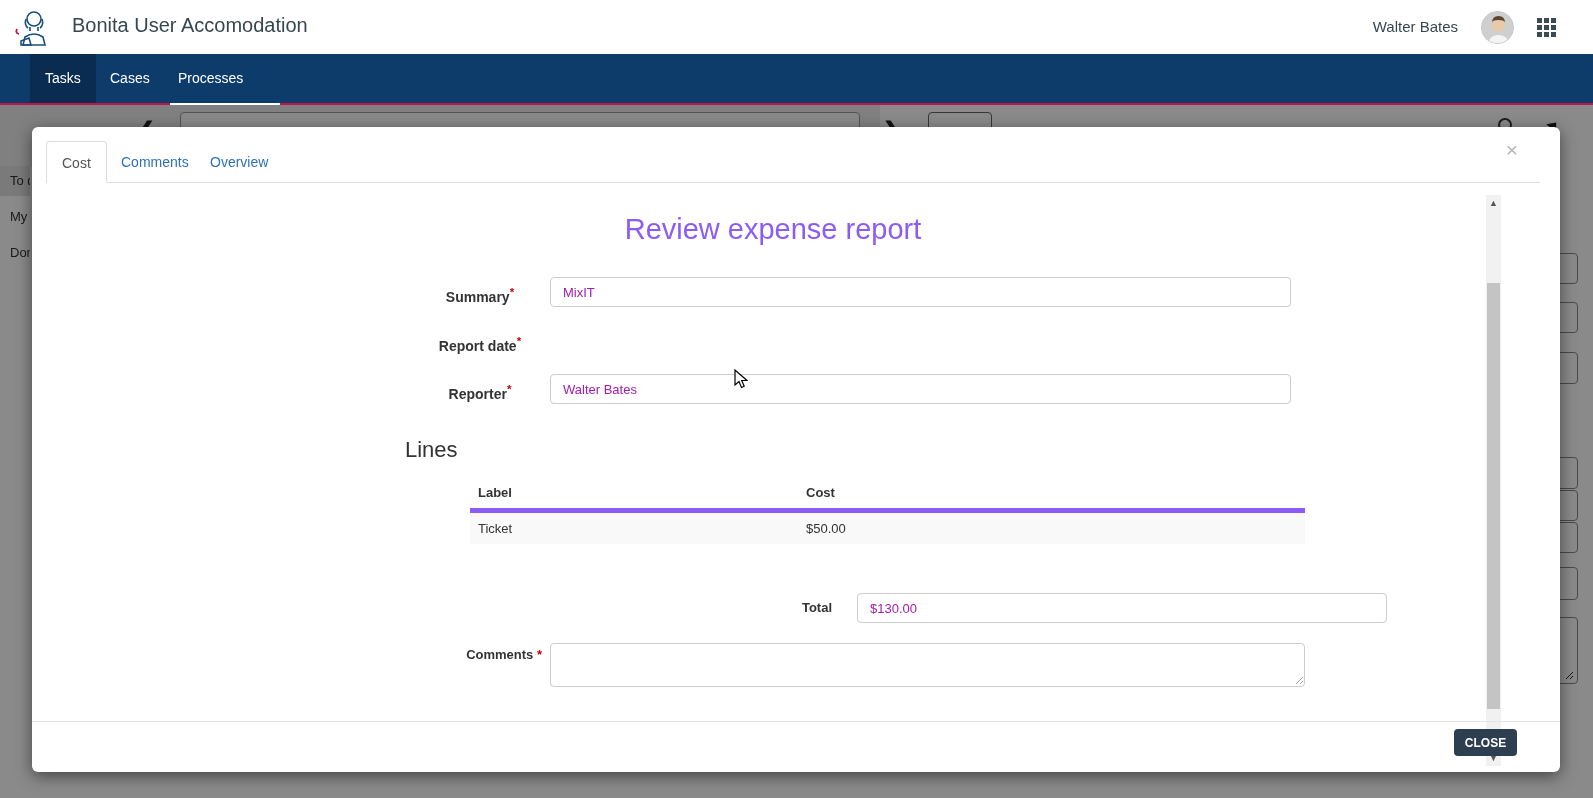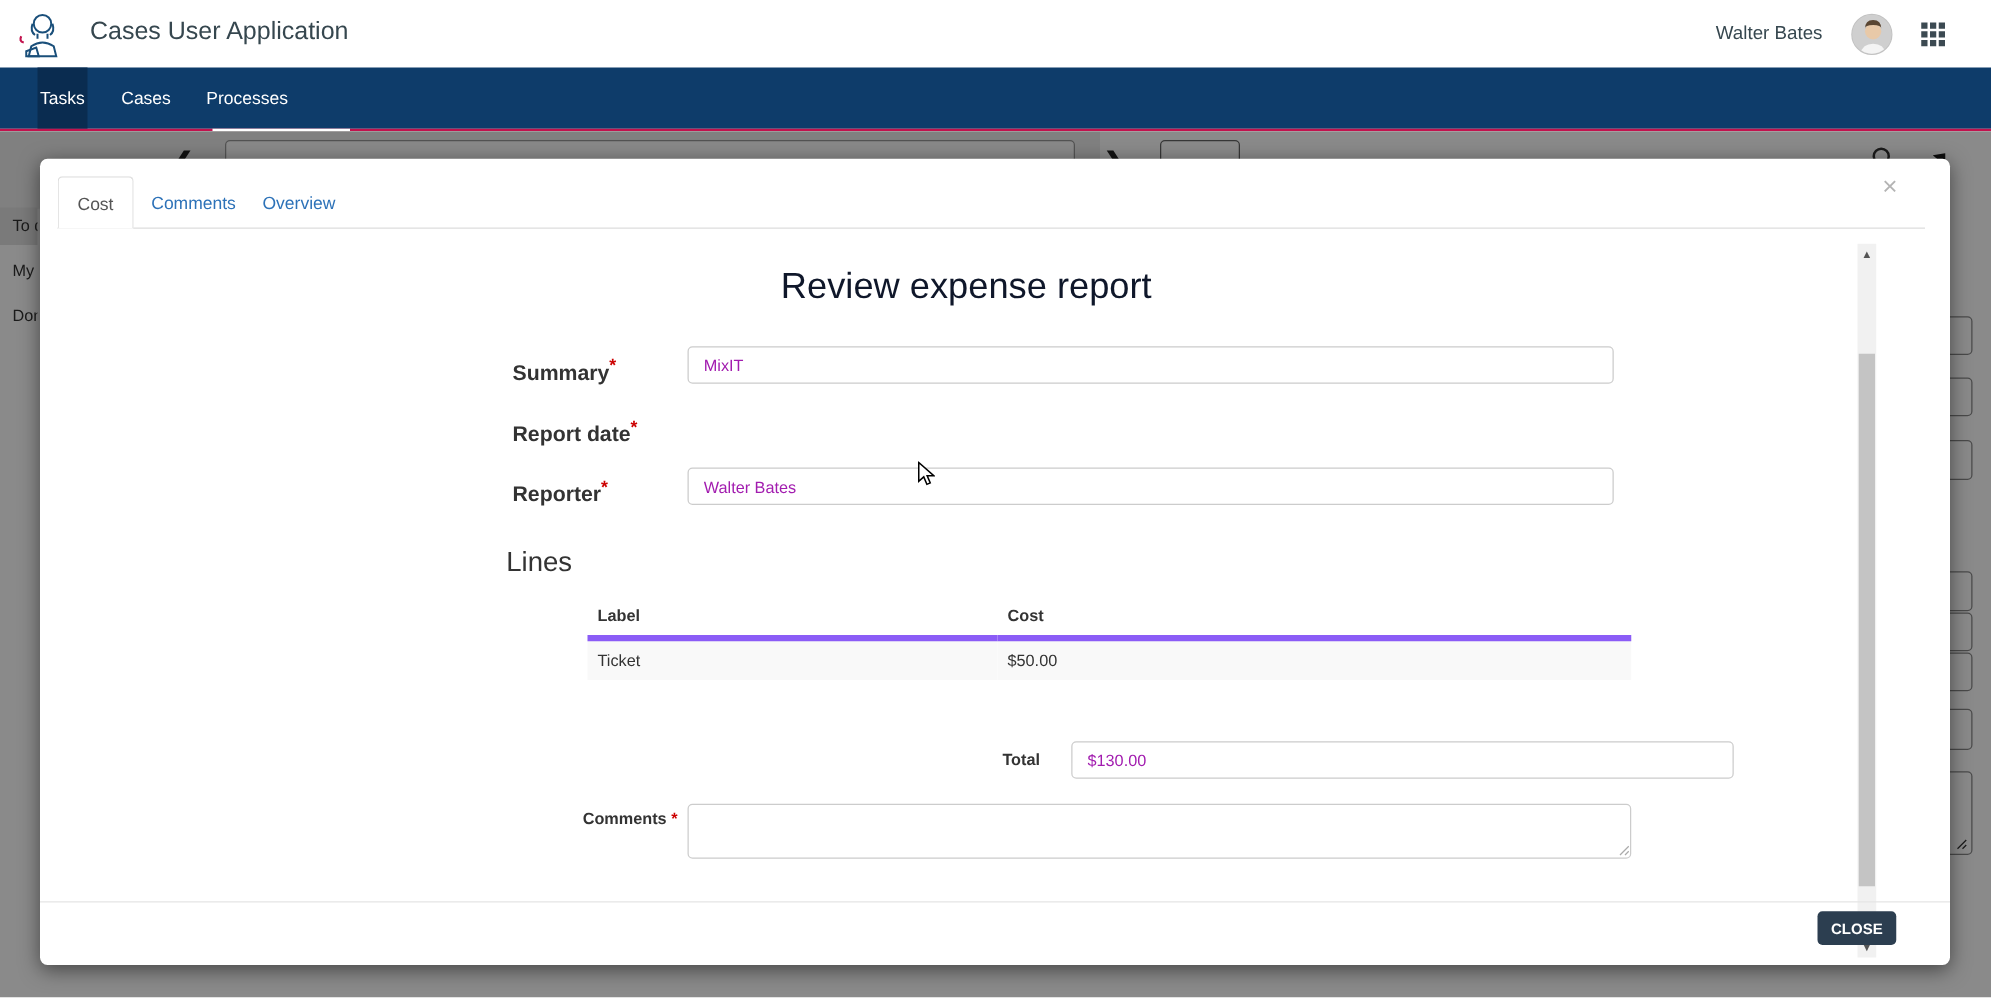--- a/index.html
+++ b/index.html
@@ -12,21 +12,21 @@
 
   
   .header { left:0; top:0; width:1593px; height:54px; background:#ffffff; }
   .app-title { left:72px; top:14px; font-size:20px; color:#36474f; }
   .user-name { top:18px; right:135px; font-size:15px; color:#36474f; }
   .avatar { right:79px; top:11px; width:33px; height:33px; border-radius:50%; background:#d4d4d4; overflow:hidden; border:1px solid #c3c3c3;}
   .grid-icon { right:37px; top:18px; width:19px; height:19px; display:grid; grid-template-columns:repeat(3,5px); grid-template-rows:repeat(3,5px); gap:2px; }
   .grid-icon span { background:#3c4a52; }
 
   .nav { left:0; top:54px; width:1593px; height:49px; background:#0e3c6a; }
-  .nav-tab { top:0; height:49px; line-height:49px; color:#fff; font-size:14px; padding:0 2px; }
+  .nav-tab { top:0; height:49px; line-height:49px; color:#fff; font-size:14px; padding:0 15px; }
   .nav-tab.active { background:#0a2c50; }
   .nav-redline { left:0; top:103px; width:1593px; height:2px; background:#c2124d; }
   .nav-underline { left:170px; top:103px; width:110px; height:2px; background:#ffffff; z-index:3;}
 
   
   .page { left:0; top:105px; width:1593px; height:693px; background:#fff; }
   .toolbar { left:0; top:0; width:880px; height:62px; background:#ececec; }
   .chev { font-size:20px; color:#222; font-weight:bold; top:12px; }
   .search-box { left:180px; top:7px; width:680px; height:30px; background:#fdfdfd; border:1px solid #9a9a9a; border-radius:4px; }
   .filter-box { left:928px; top:7px; width:64px; height:29px; border:1px solid #666; border-radius:4px; }
@@ -41,22 +41,22 @@
   
   .modal { left:32px; top:127px; width:1528px; height:645px; background:#fff; border-radius:6px;
            box-shadow:0 4px 16px rgba(0,0,0,0.5); z-index:10; }
   .modal-close { right:42px; top:13px; font-size:21px; color:#b4b4b4; line-height:20px; }
   .tabs-border { left:14px; top:55px; width:1494px; height:1px; background:#ddd; }
   .tab { top:14px; height:42px; line-height:42px; padding:0 15px; font-size:14px; }
   .tab.active { color:#555; background:#fff; border:1px solid #ddd; border-bottom:1px solid #fff; border-radius:4px 4px 0 0; z-index:2;}
   .tab.link { color:#2d72b8; }
 
   
-  .form-title { left:208px; top:86px; width:1066px; text-align:center; font-size:29px; color:#0f172a; }
-  .f-label { font-size:17px; font-weight:bold; color:#333; text-align:left; width:140px; }
+  .form-title { left:208px; top:86px; width:1066px; text-align:center; font-size:29px; color:#8b5cf6; }
+  .f-label { font-size:14px; font-weight:bold; color:#333; text-align:center; width:140px; }
   .f-label sup { color:#c00; font-weight:bold; }
   .req { color:#c00; font-weight:bold; }
   .f-input { height:30px; border:1px solid #ccc; border-radius:4px; background:#fff; color:#a21caf;
              font-size:13px; padding:0 12px; font-family:"Liberation Sans", sans-serif; width:100%; }
   .lines-heading { left:373px; top:310px; font-size:22px; color:#333; }
   .tbl { left:438px; top:350px; width:835px; border-collapse:collapse; font-size:13px; color:#333; }
   .tbl th { text-align:left; padding:8px; border-bottom:5px solid #8b5cf6; font-weight:bold; }
   .tbl td { padding:8px; border-top:1px solid #ddd; }
   .tbl tr.striped { background:#f9f9f9;margin-left:36px; }
   .col-label { width:328px; }
@@ -85,21 +85,21 @@
   <svg class="abs" style="left:13px;top:7px" width="38" height="42" viewBox="0 0 38 42">
     <g fill="none" stroke="#1a4f7a" stroke-width="1.6">
       <circle cx="21" cy="12" r="7"></circle>
       <path d="M13 12 q-2 6 2 9 M29 12 q2 6 -2 9"></path>
       <path d="M12 30 q9 -6 18 0 l2 8 l-22 0 z"></path>
       <path d="M8 34 l8 -3 l2 7 l-10 0 z"></path>
       <path d="M17 20 l0 4 M25 20 l0 4"></path>
     </g>
     <path d="M4 22 q-2 4 2 5" fill="none" stroke="#c2124d" stroke-width="1.8"></path>
   </svg>
-  <div class="abs app-title">Cases User Application</div>
+  <div class="abs app-title">Bonita User Accomodation</div>
   <div class="abs user-name">Walter Bates</div>
   <div class="abs avatar">
     <svg width="33" height="33" viewBox="0 0 33 33">
       <rect width="33" height="33" fill="#cfcfcf"></rect>
       <circle cx="16.5" cy="13" r="6.5" fill="#e8c9a8"></circle>
       <path d="M10 11 q0 -7 6.5 -7 q6.5 0 6.5 7 q0 -3 -6.5 -3 q-6.5 0 -6.5 3z" fill="#5a4632"></path>
       <path d="M6 33 q1 -10 10.5 -10 q9.5 0 10.5 10 z" fill="#f4f4f4"></path>
     </svg>
   </div>
   <div class="abs grid-icon">

